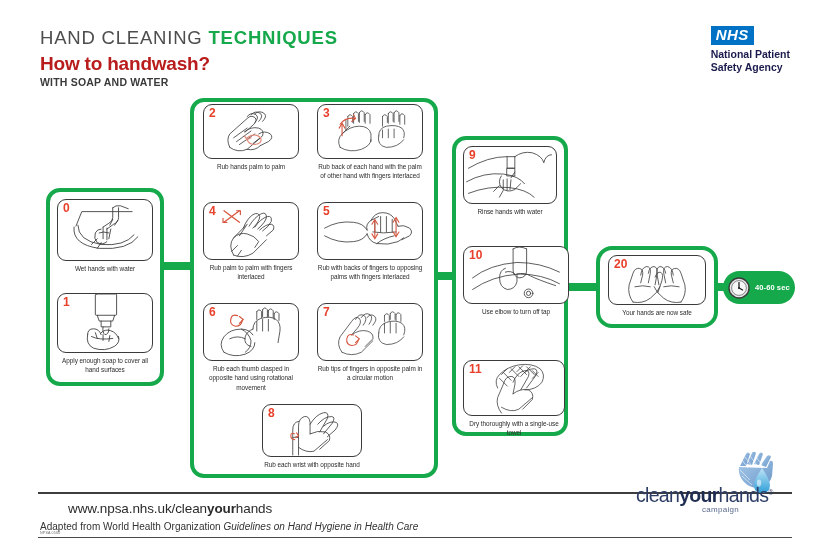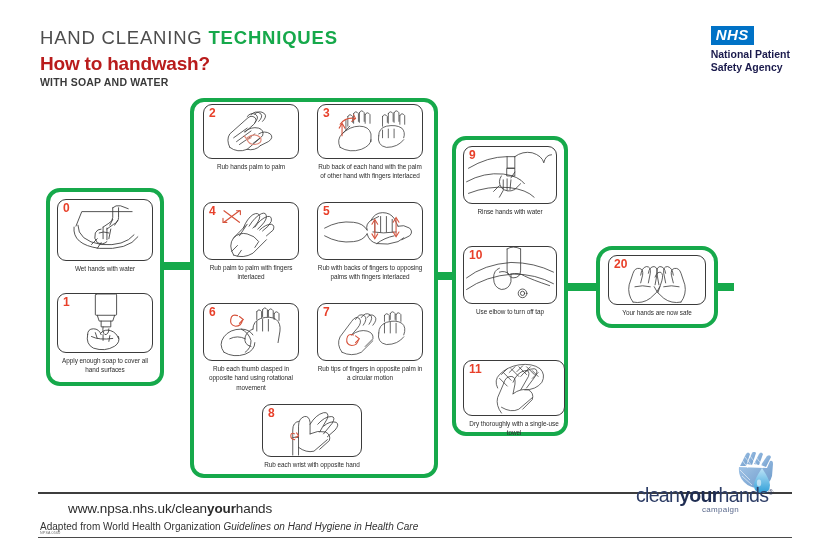--- a/index.html
+++ b/index.html
@@ -155,20 +155,30 @@
   <div class="grp" id="grp-prep"></div>
   <div class="grp" id="grp-wash"></div>
   <div class="grp" id="grp-rinse"></div>
   <div class="grp" id="grp-done"></div>
 
   <div class="conn" id="conn-1"></div>
   <div class="conn" id="conn-2"></div>
   <div class="conn" id="conn-3"></div>
   <div class="conn" id="conn-4"></div>
 
+  <div id="timer-badge">
+    <svg class="clock" viewBox="0 0 24 24">
+      <circle cx="12" cy="12" r="10" fill="#e6e6e6" stroke="#3b3b3b" stroke-width="1.4"></circle>
+      <circle cx="12" cy="12" r="7.4" fill="#f7f7f7" stroke="#5a5a5a" stroke-width="0.7"></circle>
+      <line x1="12" y1="12" x2="12" y2="6.6" stroke="#222" stroke-width="1.3" stroke-linecap="round"></line>
+      <line x1="12" y1="12" x2="15.6" y2="14" stroke="#222" stroke-width="1.3" stroke-linecap="round"></line>
+      <circle cx="12" cy="12" r="0.9" fill="#222"></circle>
+    </svg>
+    <span class="t-label">40-60 sec</span>
+  </div>
 
   <div class="step" style="left:57px; top:199px; width:96px;">
     <div class="step-frame" style="height:62px;">
       <span class="step-num">0</span>
       <svg viewBox="0 0 96 62">
         <g fill="none" stroke="#3b3b3b" stroke-width="0.9" stroke-linecap="round" stroke-linejoin="round">
           <path d="M16 28 Q14 46 42 50 Q72 52 82 38"></path>
           <path d="M20 26 Q20 42 44 46 Q68 48 78 36"></path>
           <path d="M18 27 L24 12 L76 12"></path>
           <path d="M56 8 L56 18 Q56 22 52 24 L46 28"></path>
@@ -443,21 +453,21 @@
             <path d="M48 34 L47 44"></path>
           <path d="M36 40 L30 46"></path>
             <path d="M40 45 L36 52"></path>
           <path d="M48 32 L52 26"></path>
         </g>
       </svg>
     </div>
     <div class="step-cap">Rinse hands with water</div>
   </div>
 
-  <div class="step" style="left:463px; top:246px; width:94px;">
+  <div class="step" style="left:463px; top:246px; width:106px;">
     <div class="step-frame" style="height:58px;">
       <span class="step-num">10</span>
       <svg viewBox="0 0 94 58">
         <g fill="none" stroke="#3b3b3b" stroke-width="0.85" stroke-linecap="round" stroke-linejoin="round">
           <path d="M2 32 Q20 18 48 16 Q72 16 92 26"></path>
           <path d="M2 44 Q22 30 50 28 Q74 28 92 38"></path>
           <path d="M44 2 L44 24 Q44 30 50 32 Q58 32 58 24 L58 2"></path>
           <path d="M44 2 Q50 -2 58 2"></path>
           <path d="M36 22 Q30 24 30 32 Q30 42 38 44 Q46 44 48 36 L48 28"></path>
           <path d="M48 28 Q56 26 62 30 Q70 34 88 40"></path>

